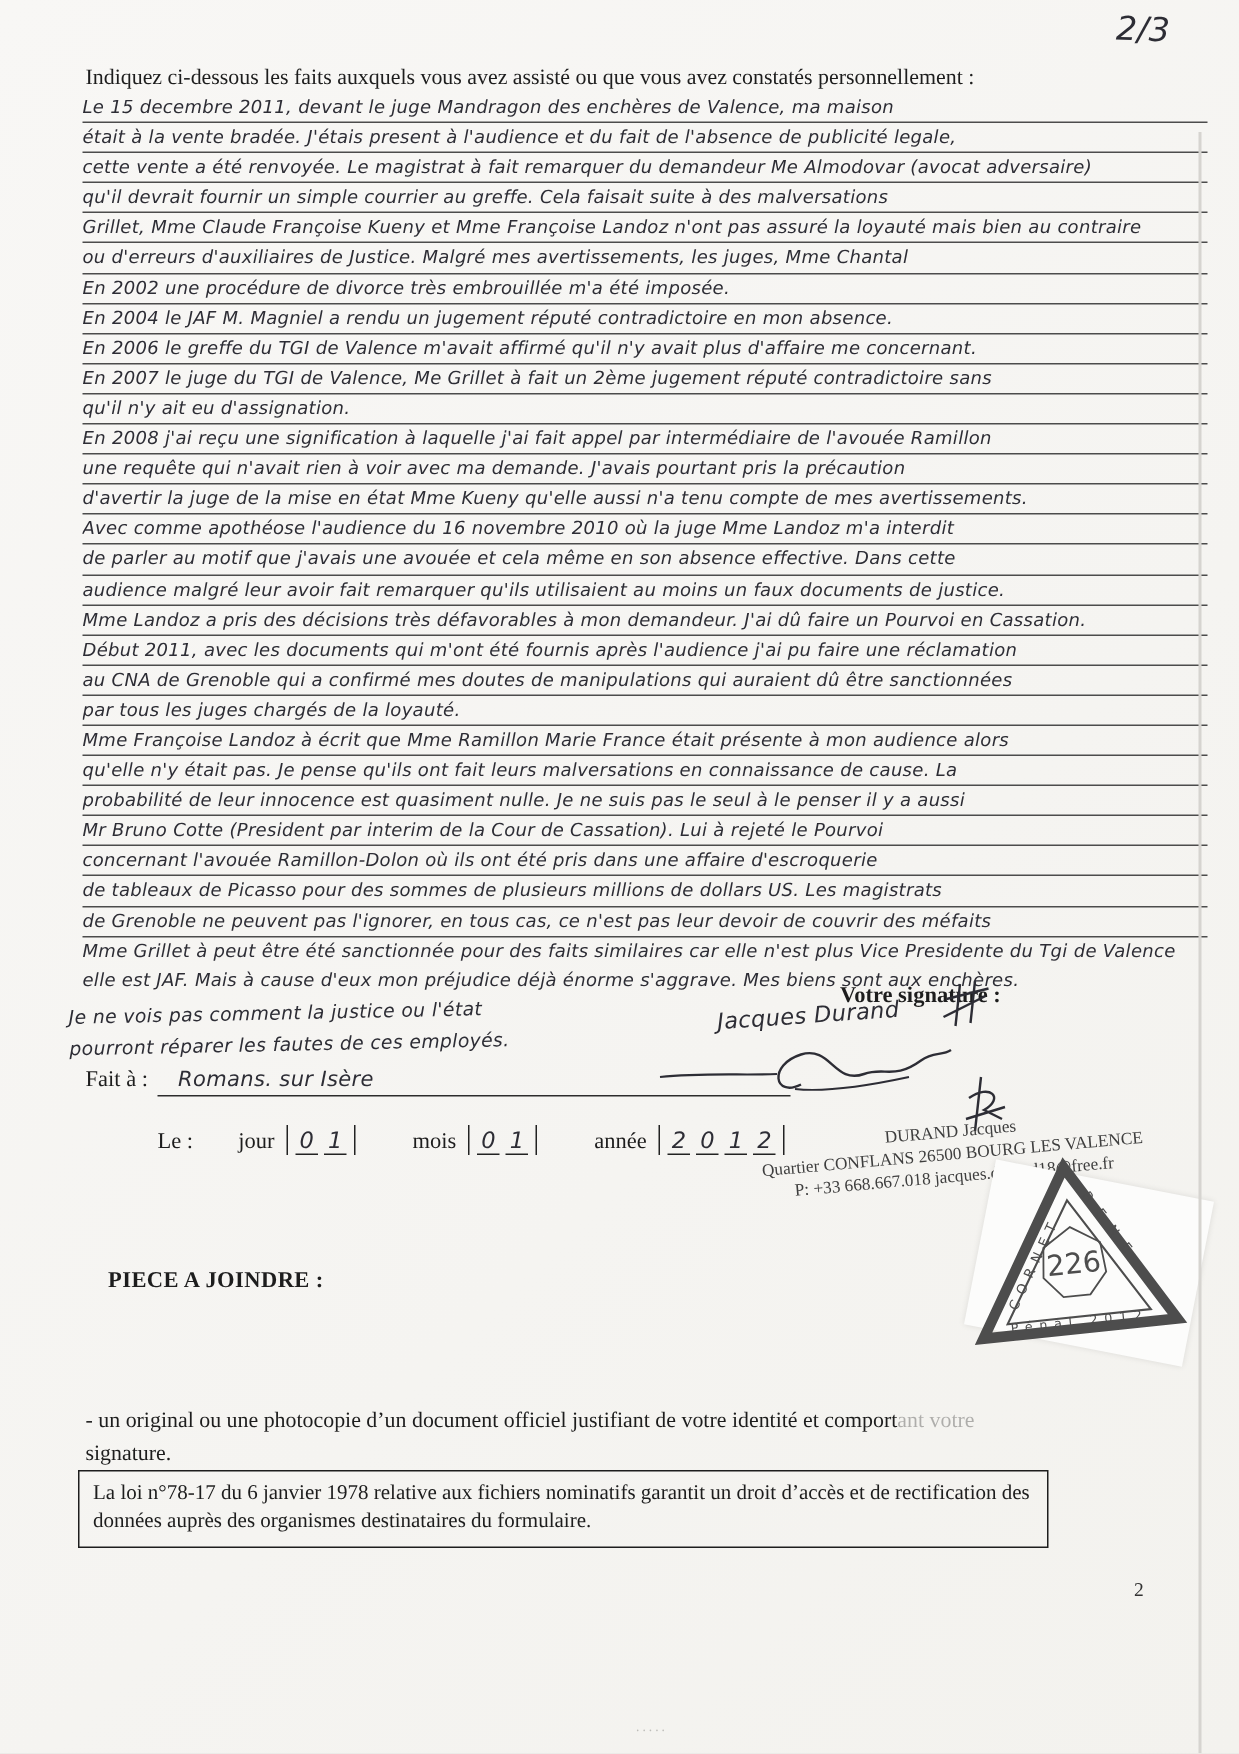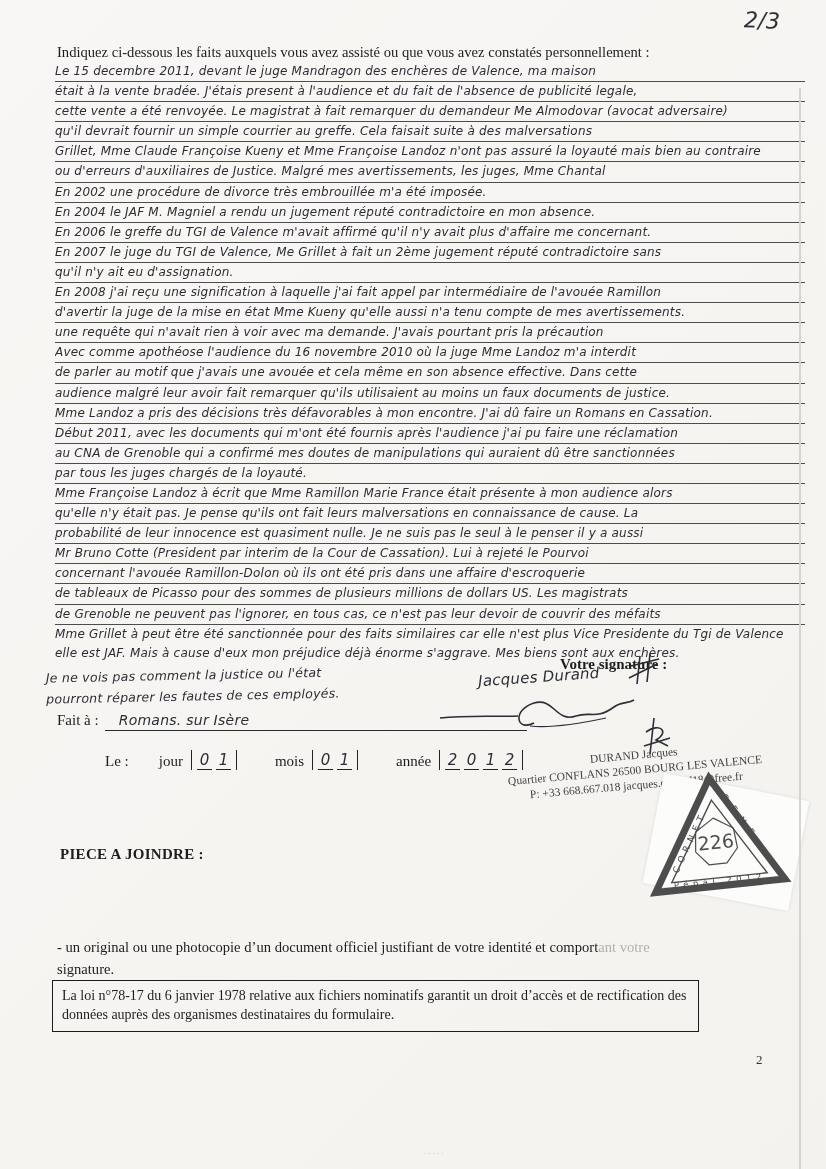--- a/index.html
+++ b/index.html
@@ -43,21 +43,21 @@
               padding:0 0 2px 14px;font-size:14px;margin-left:6px;}
 
   .date-row{top:750px;left:57px;font-size:15px;display:flex;align-items:flex-end;margin-left:48px;}
   .date-row .lbl{margin-right:8px;}
   .digit-group{display:inline-flex;align-items:flex-end;border-left:1.2px solid #222;
                border-right:1.2px solid #222;padding:0 3px;height:20px;margin-right:38px;}
   .digit-cell{width:15px;text-align:center;border-bottom:1.5px solid #222;margin:0 2px;
               font-family:"DejaVu Sans",sans-serif;font-style:italic;font-size:15px;
               color:#2d2d35;line-height:18px;}
 
-  .piece-heading{top:846px;left:60px;font-size:15px;font-weight:bold;letter-spacing:.3px;}
+  .piece-heading{top:846px;left:72px;font-size:15px;font-weight:bold;letter-spacing:.3px;}
   .piece-text{top:936px;left:57px;width:750px;font-size:14.6px;line-height:22px;}
   .faded{opacity:.32;}
 
   .legal-box{top:980px;left:52px;width:627px;border:1.6px solid #1d1d1d;
              padding:5px 9px 7px 9px;font-size:14px;font-weight:normal;line-height:19px;}
 
   .page-num{top:1052px;left:756px;font-size:13px;color:#333;}
   .page-indicator{top:8px;left:744px;font-size:22px;transform:rotate(2deg);}
 
   .scan-edge{top:88px;left:799px;width:1.5px;height:1081px;background:#d6d4d0;}
@@ -78,26 +78,26 @@
       <div class="hw-line ruled">cette vente a été renvoyée. Le magistrat à fait remarquer du demandeur Me Almodovar (avocat adversaire)</div>
       <div class="hw-line ruled">qu'il devrait fournir un simple courrier au greffe. Cela faisait suite à des malversations</div>
       <div class="hw-line ruled">Grillet, Mme Claude Françoise Kueny et Mme Françoise Landoz n'ont pas assuré la loyauté mais bien au contraire</div>
       <div class="hw-line ruled">ou d'erreurs d'auxiliaires de Justice. Malgré mes avertissements, les juges, Mme Chantal</div>
       <div class="hw-line ruled">En 2002 une procédure de divorce très embrouillée m'a été imposée.</div>
       <div class="hw-line ruled">En 2004 le JAF M. Magniel a rendu un jugement réputé contradictoire en mon absence.</div>
       <div class="hw-line ruled">En 2006 le greffe du TGI de Valence m'avait affirmé qu'il n'y avait plus d'affaire me concernant.</div>
       <div class="hw-line ruled">En 2007 le juge du TGI de Valence, Me Grillet à fait un 2ème jugement réputé contradictoire sans</div>
       <div class="hw-line ruled">qu'il n'y ait eu d'assignation.</div>
       <div class="hw-line ruled">En 2008 j'ai reçu une signification à laquelle j'ai fait appel par intermédiaire de l'avouée Ramillon</div>
+      <div class="hw-line ruled">une requête qui n'avait rien à voir avec ma demande. J'avais pourtant pris la précaution</div>
       <div class="hw-line ruled">d'avertir la juge de la mise en état Mme Kueny qu'elle aussi n'a tenu compte de mes avertissements.</div>
-      <div class="hw-line ruled">une requête qui n'avait rien à voir avec ma demande. J'avais pourtant pris la précaution</div>
       <div class="hw-line ruled">Avec comme apothéose l'audience du 16 novembre 2010 où la juge Mme Landoz m'a interdit</div>
       <div class="hw-line ruled">de parler au motif que j'avais une avouée et cela même en son absence effective. Dans cette</div>
       <div class="hw-line ruled">audience malgré leur avoir fait remarquer qu'ils utilisaient au moins un faux documents de justice.</div>
-      <div class="hw-line ruled">Mme Landoz a pris des décisions très défavorables à mon encontre. J'ai dû faire un Romans en Cassation.</div>
+      <div class="hw-line ruled">Mme Landoz a pris des décisions très défavorables à mon demandeur. J'ai dû faire un Pourvoi en Cassation.</div>
       <div class="hw-line ruled">Début 2011, avec les documents qui m'ont été fournis après l'audience j'ai pu faire une réclamation</div>
       <div class="hw-line ruled">au CNA de Grenoble qui a confirmé mes doutes de manipulations qui auraient dû être sanctionnées</div>
       <div class="hw-line ruled">par tous les juges chargés de la loyauté.</div>
       <div class="hw-line ruled">Mme Françoise Landoz à écrit que Mme Ramillon Marie France était présente à mon audience alors</div>
       <div class="hw-line ruled">qu'elle n'y était pas. Je pense qu'ils ont fait leurs malversations en connaissance de cause. La</div>
       <div class="hw-line ruled">probabilité de leur innocence est quasiment nulle. Je ne suis pas le seul à le penser il y a aussi</div>
       <div class="hw-line ruled">Mr Bruno Cotte (President par interim de la Cour de Cassation). Lui à rejeté le Pourvoi</div>
       <div class="hw-line ruled">concernant l'avouée Ramillon-Dolon où ils ont été pris dans une affaire d'escroquerie</div>
       <div class="hw-line ruled">de tableaux de Picasso pour des sommes de plusieurs millions de dollars US. Les magistrats</div>
       <div class="hw-line ruled">de Grenoble ne peuvent pas l'ignorer, en tous cas, ce n'est pas leur devoir de couvrir des méfaits</div>

